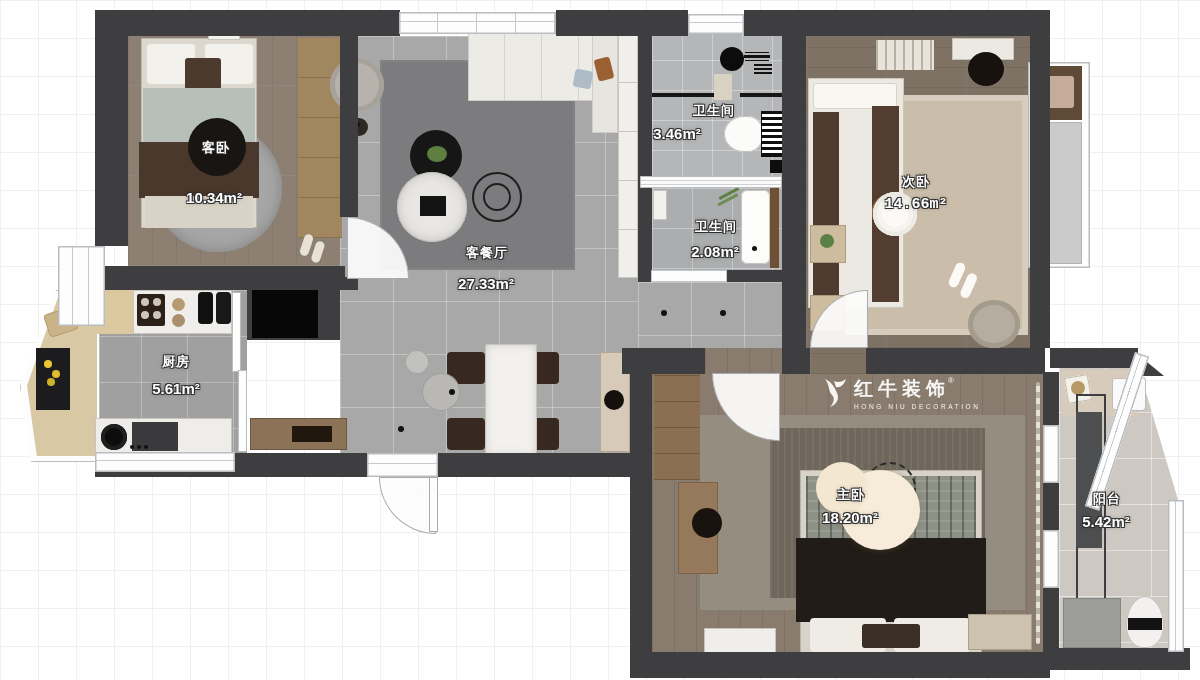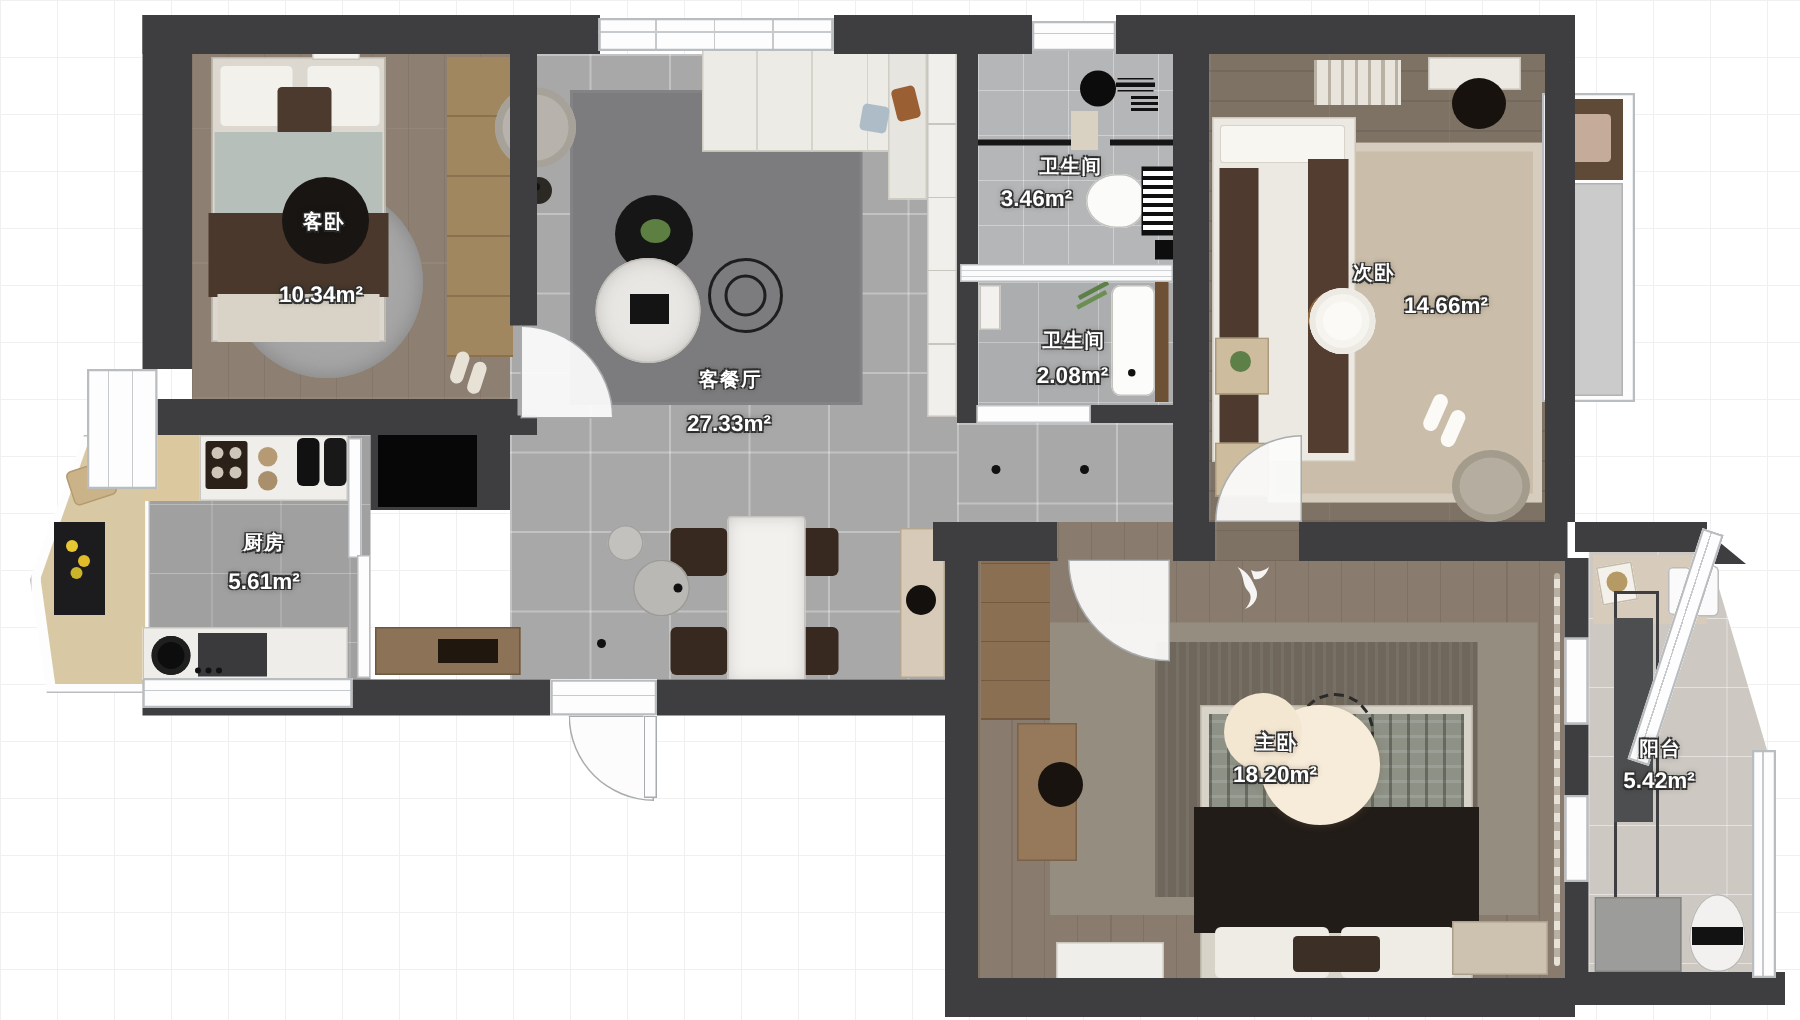--- a/index.html
+++ b/index.html
@@ -231,37 +231,44 @@
 
   <div class="arc" style="left:712px;top:373px;width:66px;height:66px;border-radius:0 0 0 100%;"></div>
 
   <div class="arc" style="left:810px;top:290px;width:56px;height:56px;border-radius:100% 0 0 0;"></div>
 
   <div class="wm" style="left:822px;top:376px;">
     <svg width="26" height="32" viewBox="0 0 26 32">
       <path d="M3 2 C8 8 6 14 10 18 C13 21 12 26 8 30 C14 28 18 22 15 16 C13 11 10 5 3 2 Z" fill="rgba(255,255,255,.92)"></path>
       <path d="M12 4 C16 6 20 5 24 2 C22 8 18 11 14 10 Z" fill="rgba(255,255,255,.92)"></path>
     </svg>
+    <div>
+      <div style="display:flex;align-items:flex-start;">
+        <span class="cn">红牛装饰</span>
+        <span style="font-size:8px;margin-left:-2px;">®</span>
+      </div>
+      <div class="en">HONG NIU DECORATION</div>
+    </div>
   </div>
 
   <div class="furn" style="left:188px;top:118px;width:58px;height:58px;border-radius:50%;background:#181512;"></div>
   <div class="label rname" style="left:216px;top:148px;">客卧</div>
   <div class="label rarea" style="left:214px;top:197px;">10.34m²</div>
 
   <div class="label rname" style="left:487px;top:253px;">客餐厅</div>
   <div class="label rarea" style="left:486px;top:283px;">27.33m²</div>
 
   <div class="label rname" style="left:714px;top:111px;">卫生间</div>
-  <div class="label rarea" style="left:691px;top:133px;">3.46m²</div>
+  <div class="label rarea" style="left:677px;top:133px;">3.46m²</div>
 
   <div class="label rname" style="left:716px;top:227px;">卫生间</div>
   <div class="label rarea" style="left:715px;top:251px;">2.08m²</div>
 
   <div class="label rname" style="left:916px;top:182px;">次卧</div>
-  <div class="label rarea" style="left:964px;top:204px;">14.66m²</div>
+  <div class="label rarea" style="left:916px;top:204px;font-family:Liberation Mono, monospace;">14.66m²</div>
 
   <div class="label rname" style="left:176px;top:362px;">厨房</div>
   <div class="label rarea" style="left:176px;top:388px;text-align:right;">5.61m²</div>
 
   <div class="label rname" style="left:851px;top:495px;">主卧</div>
   <div class="label rarea" style="left:850px;top:517px;">18.20m²</div>
 
   <div class="label rname" style="left:1107px;top:499px;">阳台</div>
   <div class="label rarea" style="left:1106px;top:521px;">5.42m²</div>
 </div>

